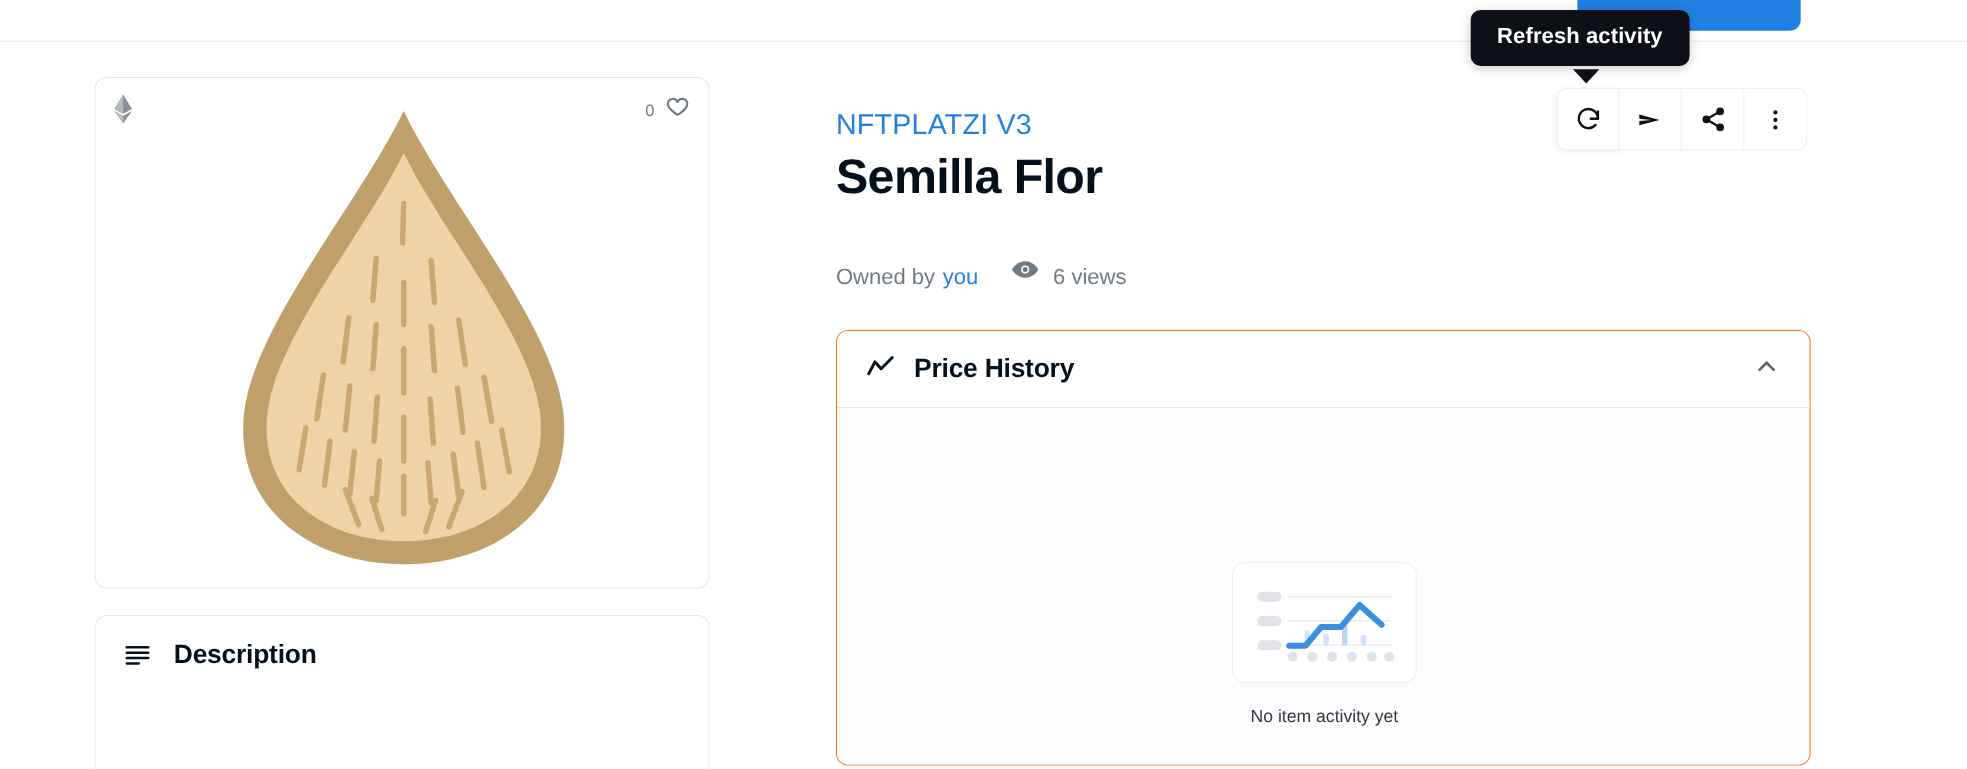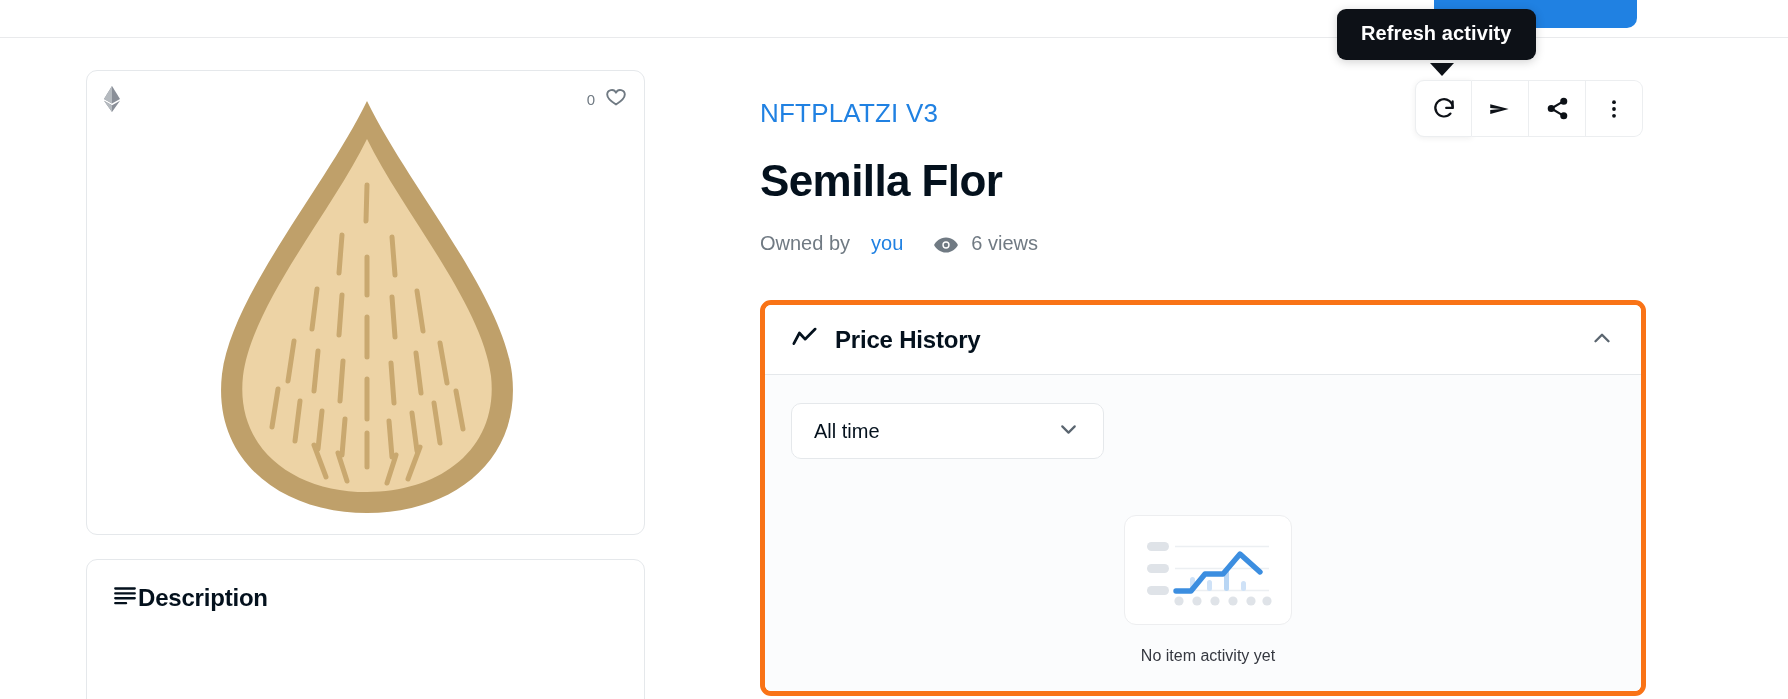--- a/index.html
+++ b/index.html
@@ -87,53 +87,53 @@
   }
 
   #description-card{
     position:absolute; left:86px; top:559px;
     width:559px; height:160px;
     background:#ffffff;
     border:1px solid #e5e8eb;
     border-radius:11px;
   }
   #description-head{
-    display:flex;align-items:flex-end;gap:0;
+    display:flex;align-items:flex-start;gap:20px;
     padding:22px 25px;
   }
   #description-title{
     font-size:24px;font-weight:bold;color:#04111d;letter-spacing:-.2px;
   }
 
   
   #collection-name{
     position:absolute; left:760px; top:98px;
     font-size:26px; color:#2081e2; cursor:pointer;
     letter-spacing:.2px;
   }
   #item-title{
-    position:absolute; left:760px; top:156px;
+    position:absolute; left:760px; top:136px;
     font-size:44px; font-weight:bold; color:#04111d;
     letter-spacing:-.6px;
   }
   #owner-row{
     position:absolute; left:760px; top:232px;
-    display:flex;align-items:flex-start;
+    display:flex;align-items:flex-end;
     font-size:20px;color:#707a83;
   }
-  #owner-row .owner-link{ color:#2081e2; cursor:pointer; margin-left:21px; }
+  #owner-row .owner-link{ color:#2081e2; cursor:pointer; margin-left:7px; }
   #eye-icon{ margin-left:30px; margin-right:12px; display:block; }
   #views-text{ color:#707a83; }
 
   
   #price-panel{
     position:absolute; left:760px; top:300px;
     width:886px; height:396px;
     background:#ffffff;
-    border:5px solid #f97316;
+    border:1px solid #f97316;
     border-radius:11px;
     overflow:hidden;
   }
   #price-header{
     height:70px;
     display:flex;align-items:center;
     padding:0 26px;
     border-bottom:1px solid #e5e8eb;
     background:#ffffff;
     cursor:pointer;
@@ -331,28 +331,20 @@
     <span id="price-title">Price History</span>
     <span id="price-collapse">
       <svg width="26" height="26" viewBox="0 0 24 24" fill="none" stroke="#5b6670" stroke-width="2.2" stroke-linecap="round" stroke-linejoin="round">
         <polyline points="6 15 12 9 18 15"></polyline>
       </svg>
     </span>
   </div>
 
   <div id="price-body">
 
-    <div id="range-select">
-      <span id="range-label">All time</span>
-      <span id="range-chevron">
-        <svg width="25" height="25" viewBox="0 0 24 24" fill="none" stroke="#5b6670" stroke-width="2.1" stroke-linecap="round" stroke-linejoin="round">
-          <polyline points="6 9 12 15 18 9"></polyline>
-        </svg>
-      </span>
-    </div>
 
     <div id="empty-state">
       <div id="empty-icon-box">
         <svg width="130" height="80" viewBox="0 0 130 80">
 
           <rect x="4" y="12" width="22" height="9" rx="4.5" fill="#dfe3e8"></rect>
           <rect x="4" y="34" width="22" height="9" rx="4.5" fill="#dfe3e8"></rect>
           <rect x="4" y="56" width="22" height="9" rx="4.5" fill="#dfe3e8"></rect>
 
           <line x1="32" y1="16.5" x2="126" y2="16.5" stroke="#eceff2" stroke-width="1.6"></line>

